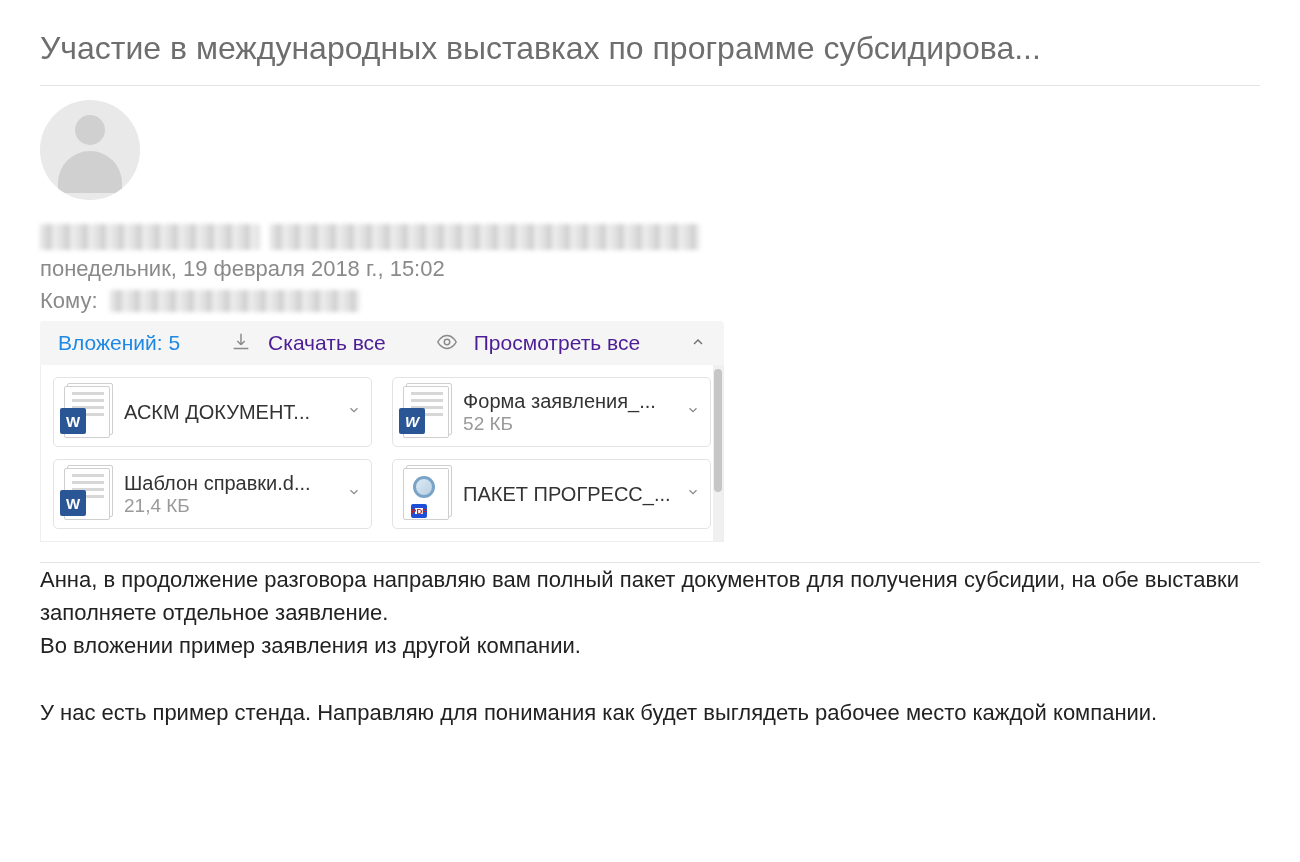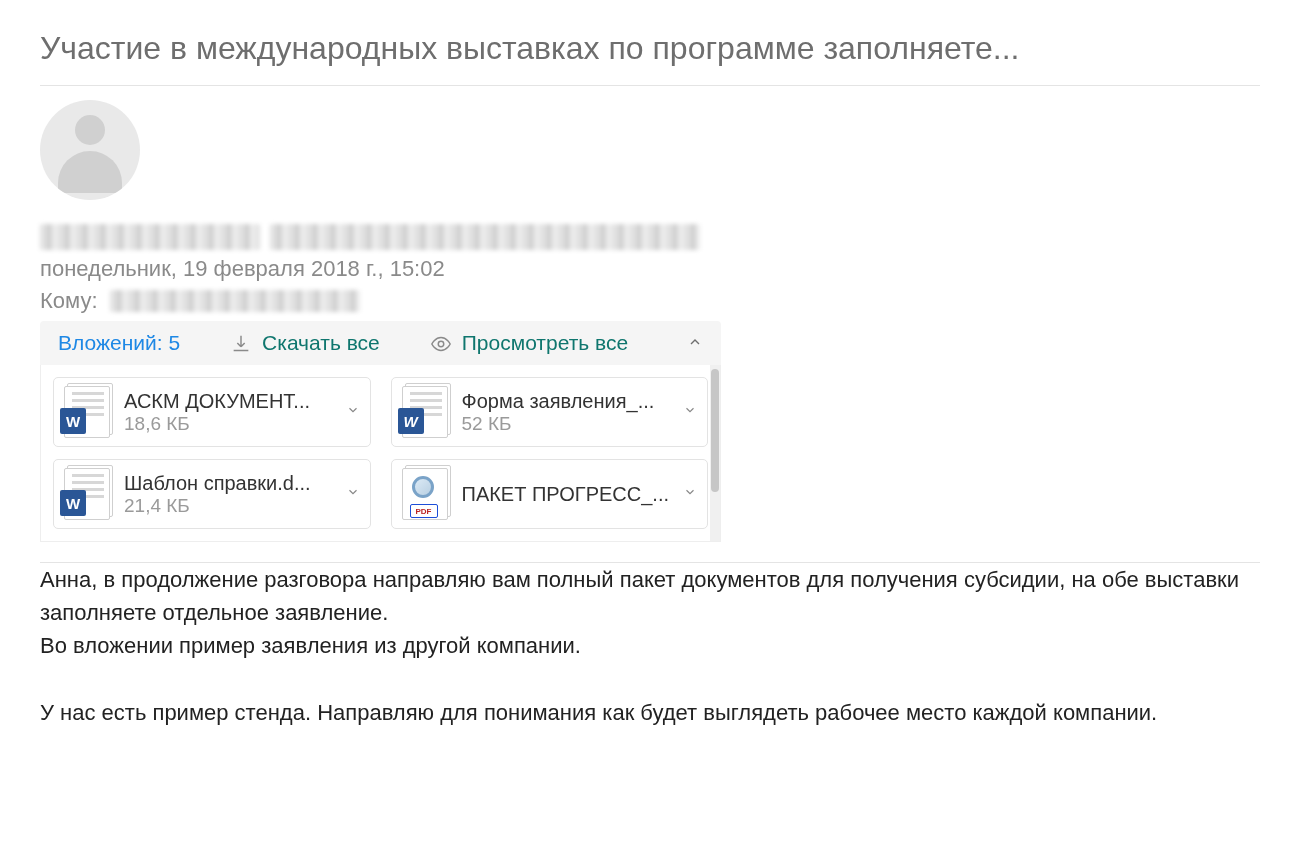--- a/index.html
+++ b/index.html
@@ -101,23 +101,23 @@
       gap: 50px;
       font-size: 21px;
       position: relative;
     }
     .attach-count {
       color: #1e88e5;
       font-weight: 400;
     }
     .attach-action {
       display: flex;
-      align-items: flex-end;
-      gap: 10px;
-      color: #0f766e;
+      align-items: flex-start;
+      gap: 16px;
+      color: #4c1d95;
       cursor: pointer;
     }
     .attach-action svg { width: 22px; height: 22px; stroke: #8a8a8a; fill: none; stroke-width: 1.6; }
     .attach-collapse {
       margin-left: auto;
       color: #6e6e6e;
       cursor: pointer;
     }
     .attach-collapse svg { width: 16px; height: 16px; stroke: #6e6e6e; fill: none; stroke-width: 2; }
     .attach-panel {
@@ -189,22 +189,22 @@
       background: #2a5696;
       color: #fff;
       display: flex; align-items: center; justify-content: center;
       font-size: 15px; font-weight: 700;
       border-radius: 2px;
     }
     .file-icon .badge.pdf {
       background: #fff;
       color: #b22;
       font-size: 8px;
-      border: 1px solid #1d4ed8;
-      width: 28px; height: 14px;
+      border: 4px solid #1d4ed8;
+      width: 16px; height: 14px;
       bottom: 2px; left: 8px;
     }
     .file-icon .pdf-glass {
       position: absolute;
       top: 8px; left: 10px;
       width: 22px; height: 22px;
       border: 3px solid #7aa3c8;
       border-radius: 50%;
       background: linear-gradient(135deg,#dceaf5,#b8cfe2);
     }
@@ -238,21 +238,21 @@
     .body-text .gap { height: 34px; }
     .divider2 {
       border: none;
       border-top: 1px solid #e4e4e4;
       margin: 20px 0 0 0;
     }
   </style>
 </head>
 <body>
 
-<div class="subject">Участие в международных выставках по программе заполняете...</div>
+<div class="subject">Участие в международных выставках по программе субсидирова...</div>
 <hr class="divider">
 
 <div class="header-row">
   <div class="avatar">
     <div class="head"></div>
     <div class="body"></div>
   </div>
   <div class="meta">
     <div class="sender-row">
       <span class="blur-box blur-sender-name"></span>
@@ -295,21 +295,20 @@
           <div class="lines">
               <span></span>
               <span></span>
               <span></span>
               <span></span>
             </div>
           <div class="badge">W</div>
         </div>
         <div class="info">
           <div class="fname">АСКМ ДОКУМЕНТ...</div>
-          <div class="fsize">18,6 КБ</div>
         </div>
         <div class="chev">
           <svg viewBox="0 0 24 24">
               <path d="M6 9l6 6 6-6"></path>
             </svg>
         </div>
       </div>
 
       <div class="attachment">
         <div class="file-icon">

